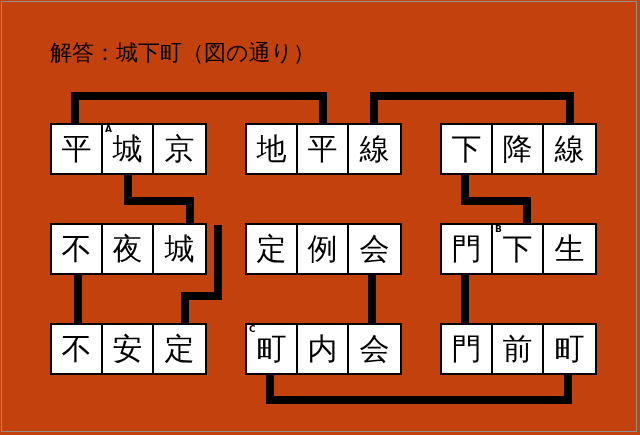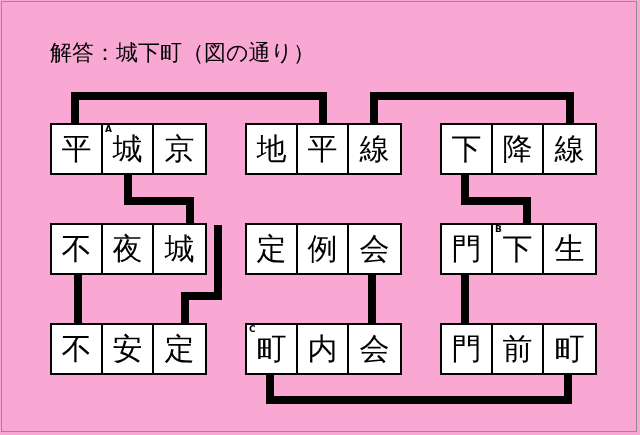--- a/index.html
+++ b/index.html
@@ -6,21 +6,21 @@
   body{
     width:640px;height:435px;
     background:#ffffff;
     font-family:"DejaVu Sans","Liberation Sans",sans-serif;
     overflow:hidden;
   }
   #page{
     position:relative;
     width:640px;height:435px;
     box-sizing:border-box;
-    background:#f9a8d4;
+    background:#c2410c;
   }
   
   #frame{
     position:absolute;
     left:1px;top:1px;
     width:636px;height:431px;
     border:1px solid #8f8f8f;
     box-sizing:border-box;
     pointer-events:none;
   }

